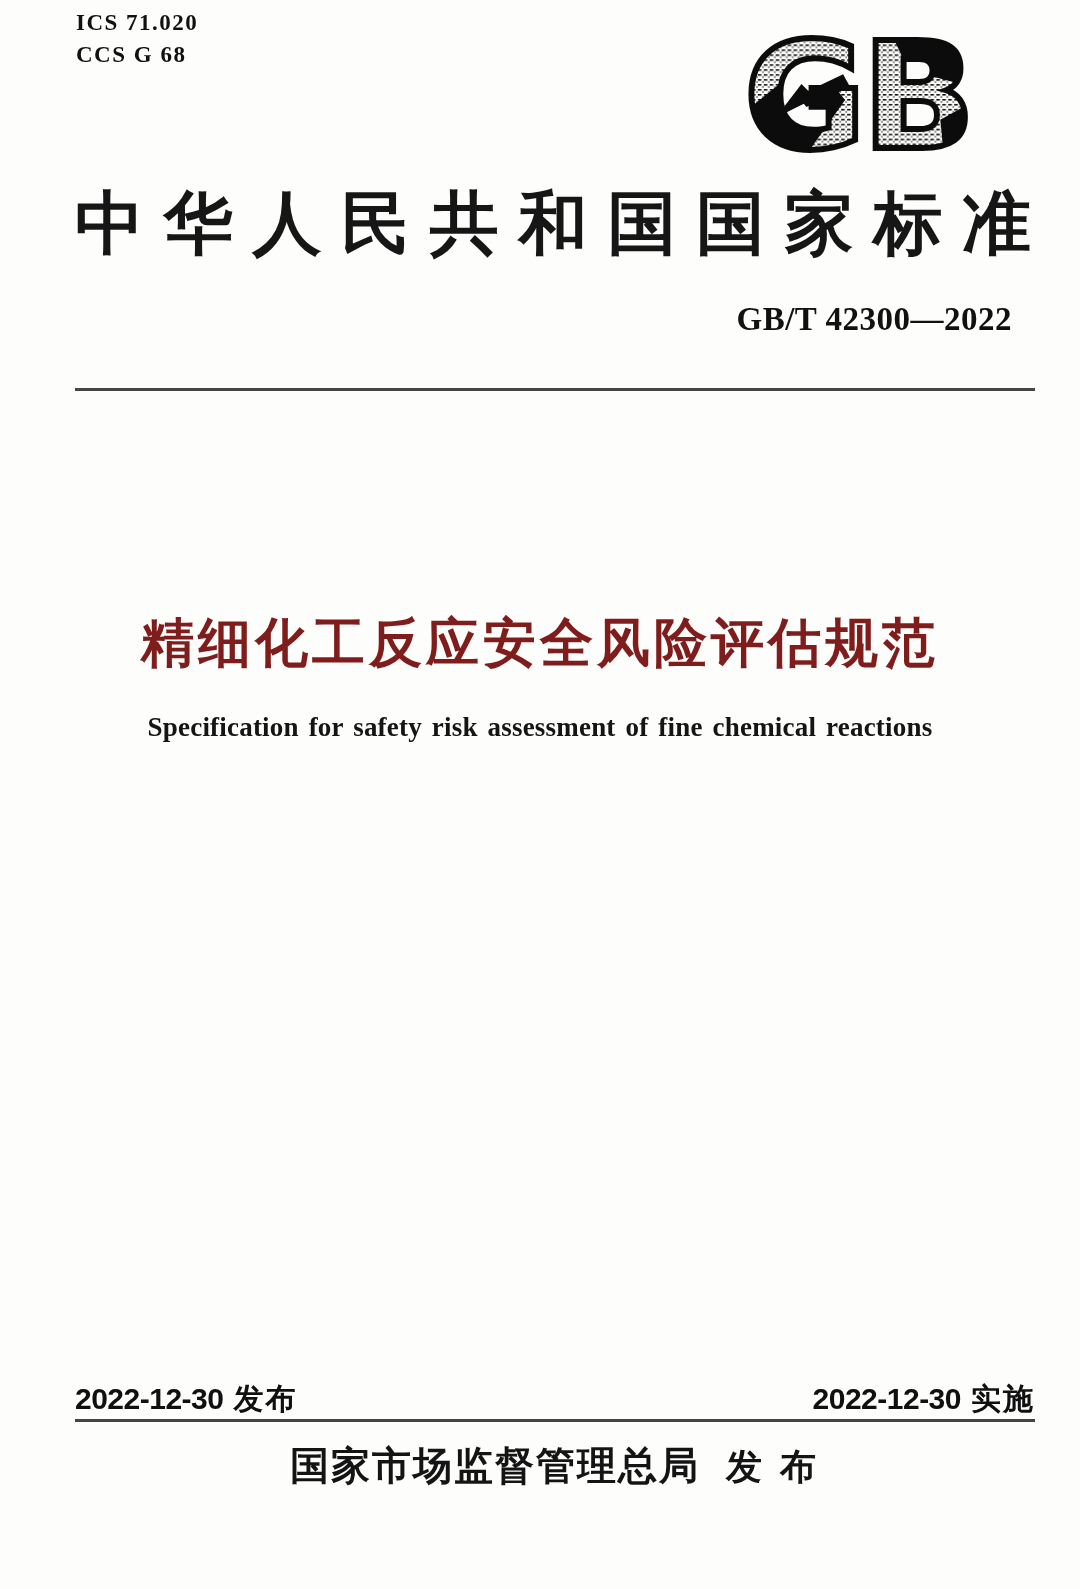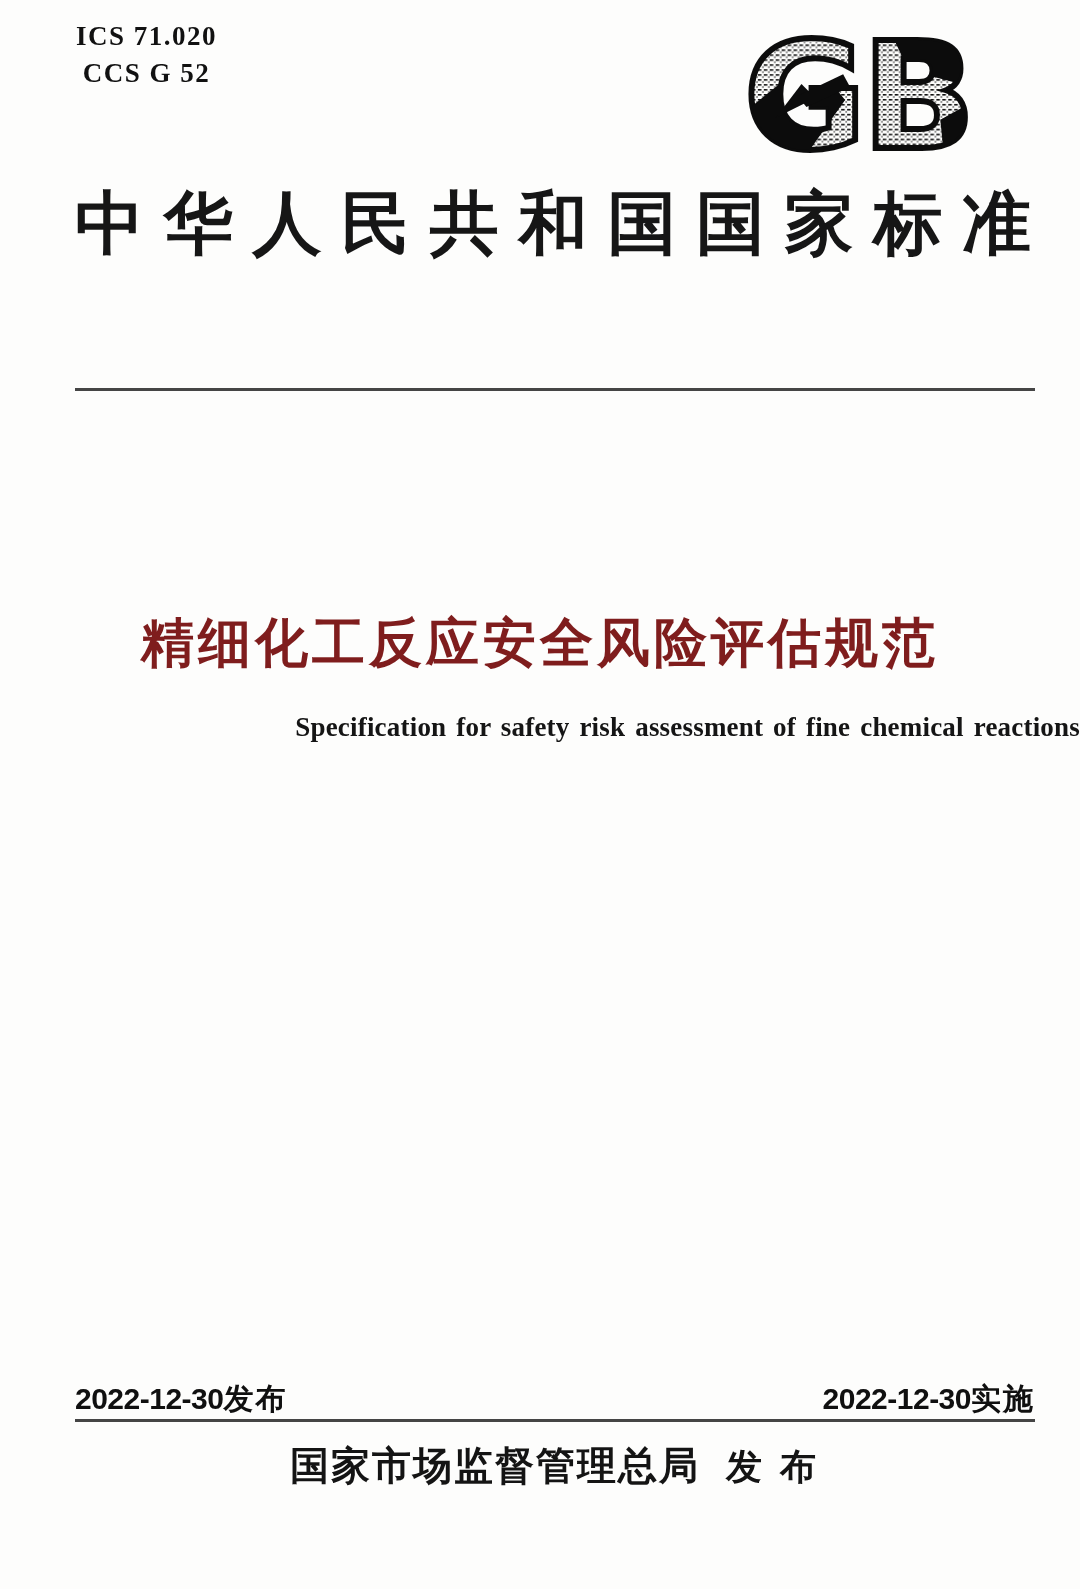--- a/index.html
+++ b/index.html
@@ -4,24 +4,23 @@
 <style>
   html, body { margin:0; padding:0; background:#ffffff; }
   .page {
     position:relative; width:1080px; height:1589px;
     background:#fdfdfc; color:#111; overflow:hidden;
     font-family:"Liberation Serif", serif;
   }
 
   
   .ics-block {
-    position:absolute; left:76px; top:18px;
-    font-size:27px; font-weight:bold; line-height:1.38; letter-spacing:1.5px;
+    position:absolute; left:76px; top:7px;
+    font-size:23px; font-weight:bold; line-height:1.38; letter-spacing:1.5px;
     font-family:"Liberation Serif", serif;
-    text-align:center;
   }
 
   
   .gb-logo { position:absolute; left:740px; top:28px; width:238px; height:134px; }
   .gb-txt {
     font-family:"DejaVu Sans", sans-serif; font-weight:bold; font-size:150px;
     fill:url(#ht); stroke:#0c0c0c; stroke-width:6px; letter-spacing:-4px;
   }
   .gb-txt-solid {
     font-family:"DejaVu Sans", sans-serif; font-weight:bold; font-size:150px;
@@ -46,32 +45,32 @@
   .rule-top { top:388px; }
   .rule-bottom { top:1419px; }
 
   .doc-title-cn {
     position:absolute; left:0; top:608px; width:100%; margin:0;
     text-align:center; font-family:"Liberation Sans", sans-serif;
     font-size:53px; font-weight:bold; letter-spacing:4px; color:#7f1d1d;
   }
   .doc-title-en {
     position:absolute; left:0; top:712px; width:100%;
-    text-align:right; font-family:"Liberation Serif", serif;
+    text-align:center; font-family:"Liberation Serif", serif;
     font-size:27px; font-weight:bold; letter-spacing:0.2px; word-spacing:3px; color:#151515;
   }
 
   
   .dates-row {
     position:absolute; left:75px; top:1379px; width:960px;
     display:flex; justify-content:space-between;
     font-family:"Liberation Sans", sans-serif;
     font-size:30px; font-weight:bold; letter-spacing:-0.5px; color:#101010;
   }
-  .date-label { letter-spacing:2px; }
+  .date-label { margin-left:10px; letter-spacing:2px; }
 
   
   .publishers {
     position:absolute; left:75px; top:1441px; width:960px;
     display:flex; justify-content:center; align-items:center; gap:26px;
   }
   .pub-names {
     font-family:"Liberation Serif", serif;
     font-size:39px; font-weight:600; letter-spacing:2px; line-height:1.18;
     text-align:center; color:#141414;
@@ -82,21 +81,21 @@
     padding-top:2px;
   }
 </style>
 </head>
 <body>
 
 <div class="page">
 
   <div class="ics-block">
     <div>ICS 71.020</div>
-    <div>CCS G 52</div>
+    <div>CCS G 68</div>
   </div>
 
   <div class="gb-logo">
     <svg viewBox="0 0 240 134" width="238" height="134" aria-hidden="true">
       <defs>
         <pattern id="ht" width="6" height="5" patternUnits="userSpaceOnUse">
           <rect x="0" y="1" width="3.6" height="1.6" fill="#101010"></rect>
           <rect x="4.4" y="3.4" width="1.4" height="1.2" fill="#101010"></rect>
         </pattern>
         <clipPath id="gbclip">
@@ -123,20 +122,21 @@
       <span>民</span>
       <span>共</span>
       <span>和</span>
       <span>国</span>
       <span>国</span>
       <span>家</span>
       <span>标</span>
       <span>准</span>
     </h1>
 
+  <div class="std-no">GB/T 42300—2022</div>
 
   <div class="rule rule-top"></div>
 
   <h2 class="doc-title-cn">精细化工反应安全风险评估规范</h2>
   <div class="doc-title-en">Specification for safety risk assessment of fine chemical reactions</div>
 
   <div class="dates-row">
     <div>
       <span>2022-12-30</span><span class="date-label">发布</span>
     </div>

